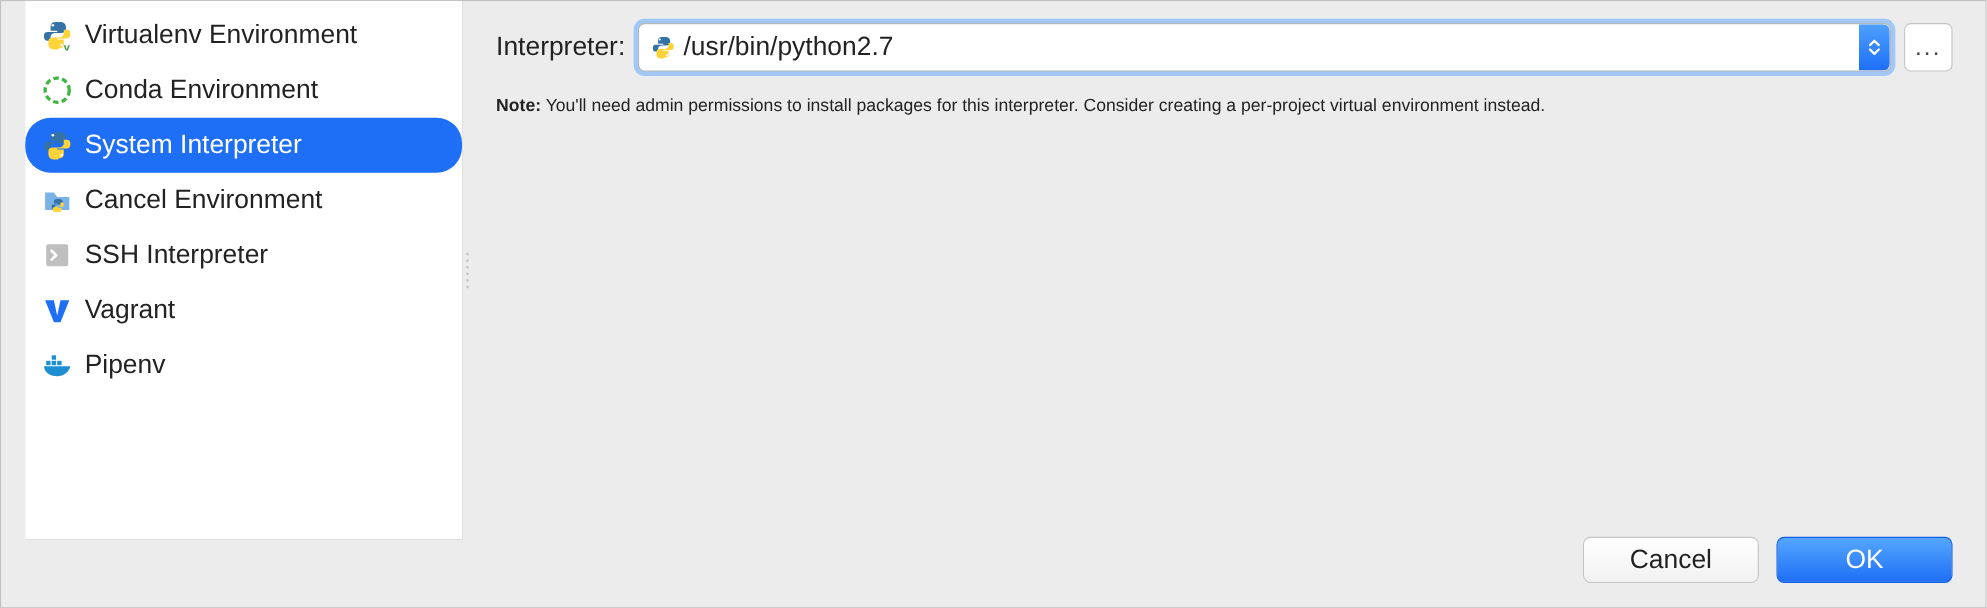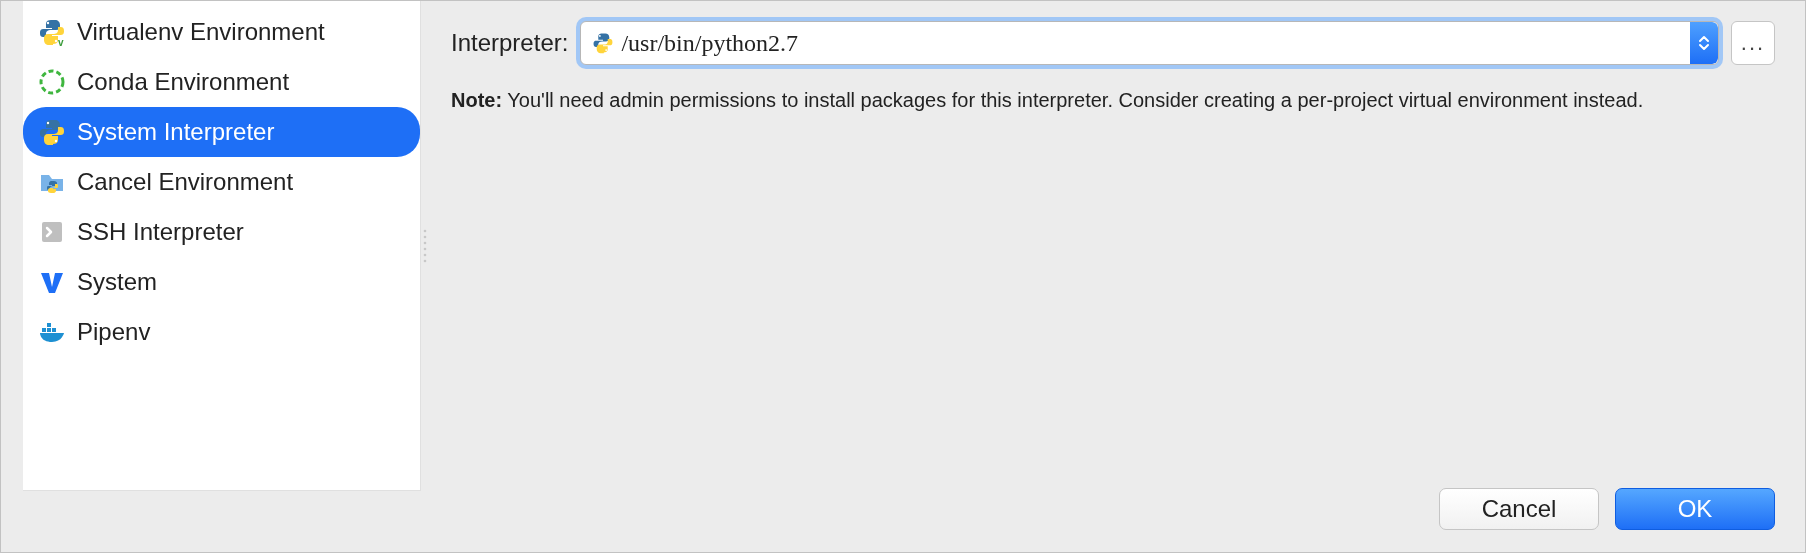--- a/index.html
+++ b/index.html
@@ -84,21 +84,21 @@
       align-items: center;
       background: #ffffff;
       border: 1px solid #b7b7b7;
       border-radius: 6px;
       box-shadow: 0 0 0 4px rgba(100, 170, 255, 0.55);
       height: 44px;
       padding-left: 10px;
       font-size: 24px;
       overflow: hidden;
     }
-    .combo .path { flex: 1; padding-left: 6px; font-family: Liberation Serif, serif; }
+    .combo .path { flex: 1; padding-left: 6px; }
     .updown {
       width: 28px;
       height: 100%;
       background: linear-gradient(#4ea0ff, #1e6ff6);
       display: flex;
       flex-direction: column;
       align-items: center;
       justify-content: center;
       color: #fff;
       border-top-right-radius: 6px;
@@ -111,21 +111,21 @@
       border: 1px solid #c5c5c5;
       border-radius: 6px;
       display: flex;
       align-items: center;
       justify-content: center;
       font-size: 22px;
       letter-spacing: 2px;
       color: #444;
     }
     .note-row {
-      font-size: 20px;
+      font-size: 16px;
       color: #222;
       line-height: 1.55;
     }
     .note-row .bold { font-weight: 700; }
     .button-bar {
       display: flex;
       justify-content: flex-end;
       gap: 16px;
       padding: 0 30px 22px 0;
     }
@@ -218,21 +218,21 @@
         </span>
         <span>SSH Interpreter</span>
       </div>
 
       <div class="sidebar-item">
         <span class="icon-slot">
           <svg width="26" height="26" viewBox="0 0 26 26">
             <path d="M2 4 L10 4 L13 18 L16 4 L24 4 L16 24 L10 24 Z" fill="#1e6ff6"></path>
           </svg>
         </span>
-        <span>System</span>
+        <span>Vagrant</span>
       </div>
 
       <div class="sidebar-item">
         <span class="icon-slot">
           <svg width="28" height="24" viewBox="0 0 28 24">
             <rect x="4" y="8" width="4" height="4" fill="#1e90d2"></rect>
             <rect x="9" y="8" width="4" height="4" fill="#1e90d2"></rect>
             <rect x="14" y="8" width="4" height="4" fill="#1e90d2"></rect>
             <rect x="9" y="3" width="4" height="4" fill="#1e90d2"></rect>
             <path d="M2 13 C2 13 2 22 14 22 C24 22 26 13 26 13 L2 13 Z" fill="#1e90d2"></path>

